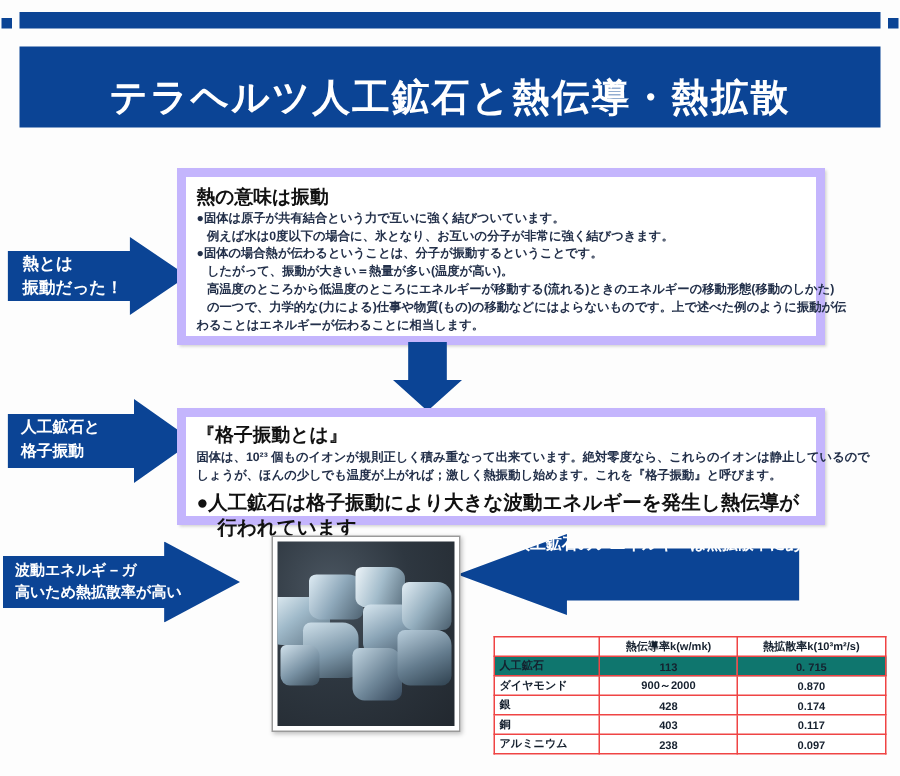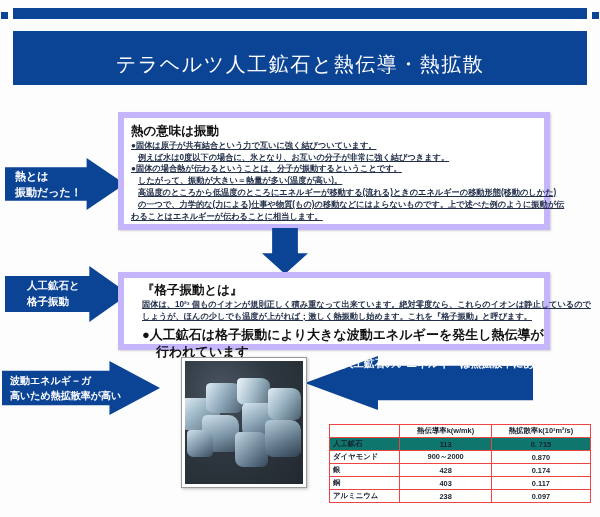--- a/index.html
+++ b/index.html
@@ -18,39 +18,39 @@
   .topdot{position:absolute;top:6px;width:7px;height:7px;background:#0b4495;}
   .topdot.l{left:1px;}
   .topdot.r{left:592px;}
 
   
   .title-band{
     position:absolute;left:13px;top:31px;width:574px;height:54px;
     background:#0b4495;display:flex;align-items:center;justify-content:center;
   }
   .title-text{
-    color:#ffffff;font-size:20px;font-weight:400;letter-spacing:1.5px;
+    color:#ffffff;font-size:25px;font-weight:700;letter-spacing:1.5px;
     white-space:nowrap;
     margin-top:12px;
   }
 
   
   .box{
     position:absolute;background:#ffffff;border:6px solid #c4b5fd;
     box-shadow:1px 1px 2px rgba(0,0,0,.18);
     box-sizing:border-box;
   }
   .box-title{font-weight:700;font-size:12.5px;color:#111;line-height:1.25;}
-  .box-line{font-size:8.2px;color:#23304a;font-weight:700;line-height:1.45;white-space:nowrap;text-decoration:underline;}
+  .box-line{font-size:8.2px;color:#23304a;font-weight:700;line-height:1.45;white-space:nowrap;}
   .box-line.indent{padding-left:7px;}
   .big-line{font-size:13px;font-weight:700;color:#111;line-height:1.3;white-space:nowrap;}
   .big-line.indent{padding-left:14px;}
 
   #box-heat{left:118px;top:112px;width:432px;height:118px;padding:6px 7px 4px 7px;}
-  #box-lattice{left:118px;top:272px;width:432px;height:78px;padding:5px 7px 4px 18px;}
+  #box-lattice{left:118px;top:272px;width:432px;height:78px;padding:5px 7px 4px 7px;}
 
   
   .arrow-r{
     position:absolute;background:#0b4495;color:#fff;
     display:flex;flex-direction:column;justify-content:center;
     box-sizing:border-box;
     filter:drop-shadow(2px 2px 2px rgba(0,0,0,.3));
     clip-path:polygon(0% 18%, 68% 18%, 68% 0%, 100% 50%, 68% 100%, 68% 82%, 0% 82%);
   }
   .arrow-l{
@@ -62,21 +62,21 @@
   }
   .arrow-d{
     position:absolute;background:#0b4495;
     filter:drop-shadow(2px 2px 2px rgba(0,0,0,.3));
     clip-path:polygon(22% 0%, 78% 0%, 78% 55%, 100% 55%, 50% 100%, 0% 55%, 22% 55%);
   }
   .arrow-line{font-size:10.5px;font-weight:700;line-height:1.5;white-space:nowrap;}
 
   #cb-heat{left:5px;top:158px;width:120px;height:52px;padding-left:10px;}
   #cb-heat .arrow-line{font-size:11px;}
-  #cb-lattice{left:5px;top:266px;width:124px;height:56px;padding-left:22px;}
+  #cb-lattice{left:5px;top:266px;width:124px;height:56px;padding-left:9px;}
   #cb-wave{left:2px;top:361px;width:158px;height:54px;padding-left:8px;}
   #cb-wave .arrow-line{font-size:10px;}
   #cb-thermal{left:305px;top:356px;width:228px;height:54px;padding-left:50px;}
   #cb-thermal .arrow-line{font-size:10.5px;}
   #arrow-mid{left:262px;top:228px;width:46px;height:46px;}
 
   
   .photo-frame{
     position:absolute;left:181px;top:357px;width:126px;height:131px;
     background:#fff;border:1px solid #9a9a9a;padding:3px;box-sizing:border-box;

